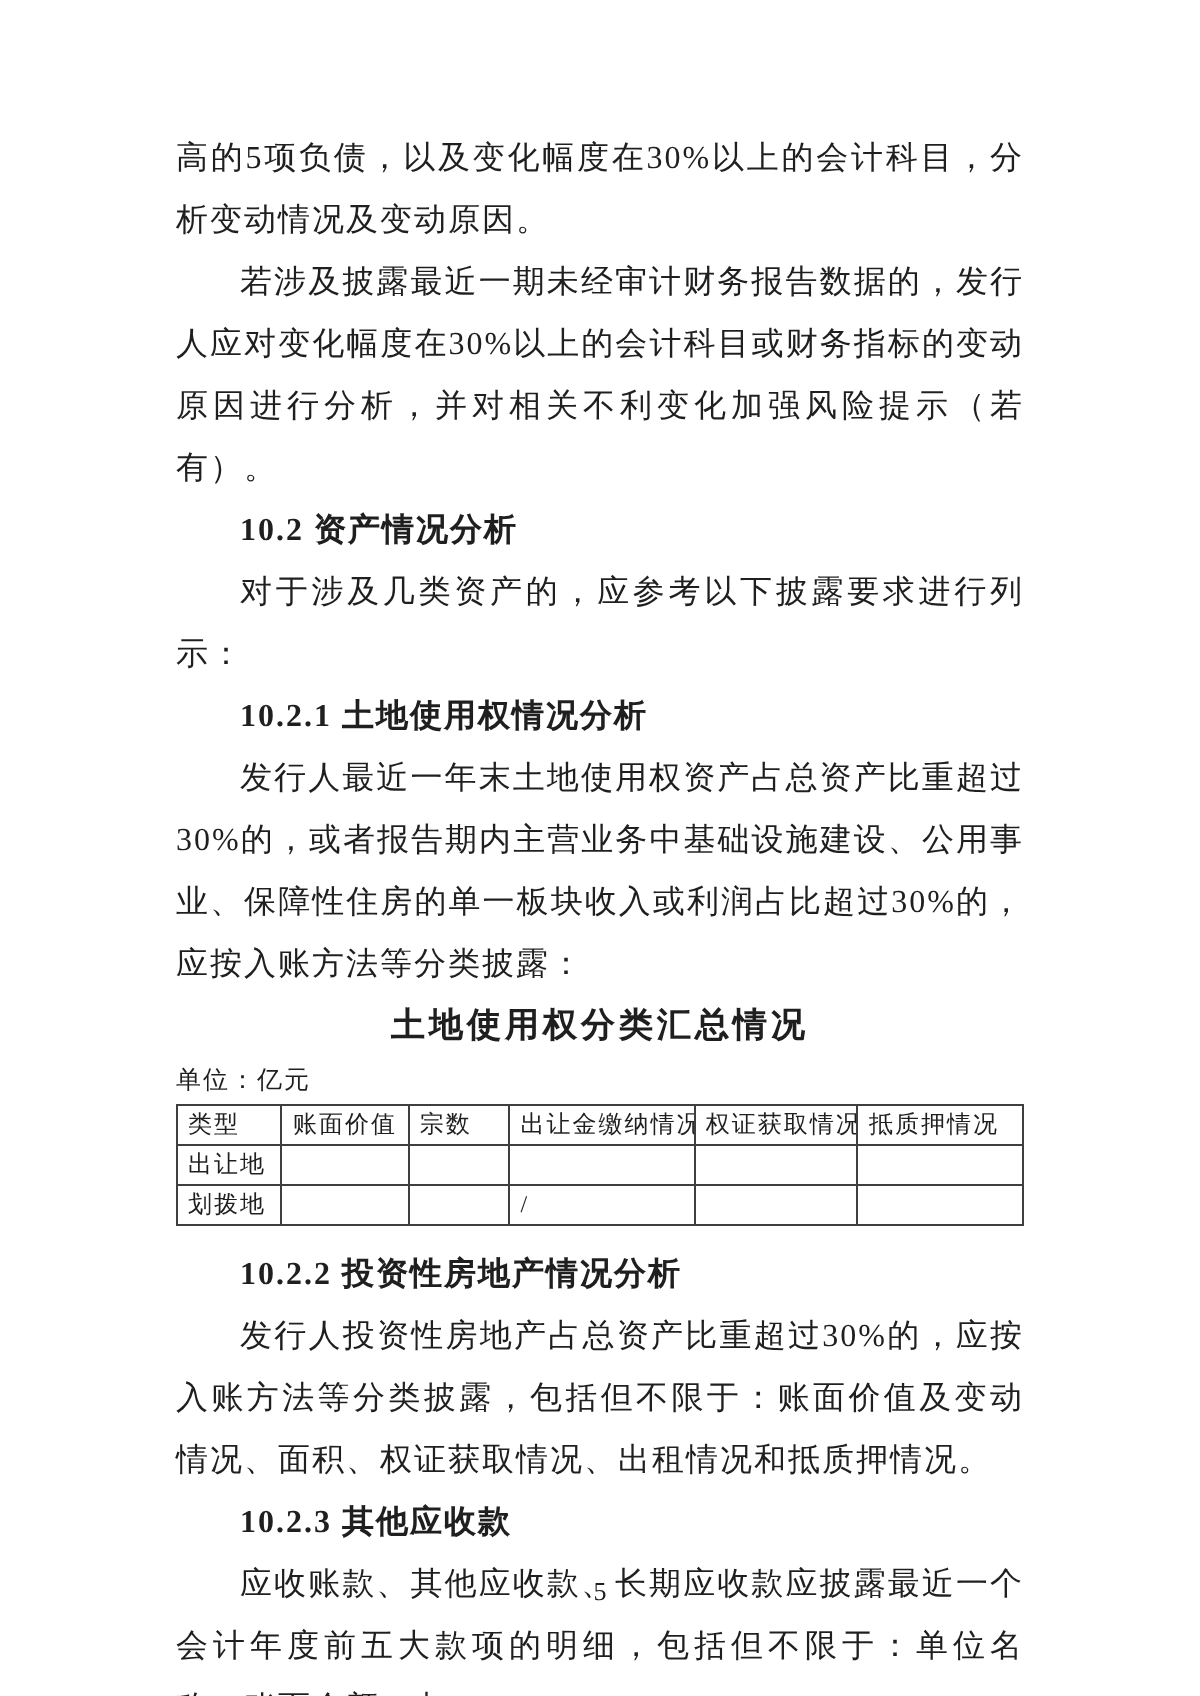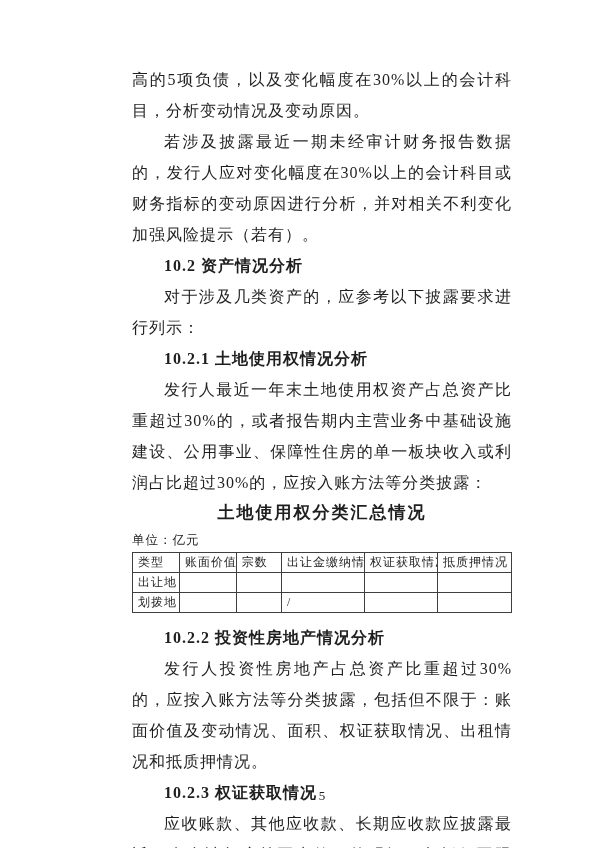--- a/index.html
+++ b/index.html
@@ -14,21 +14,20 @@
     font-family: "Liberation Serif", serif;
     color: #1f1f1f;
     overflow: hidden;
   }
   .page {
     position: absolute;
     top: 0; left: 0; right: 0; bottom: 0;
     padding: 64px 88px 0 88px;
     box-sizing: border-box;
     background: #ffffff;
-    margin-left: 44px;
   }
   .para {
     font-size: 16px;
     line-height: 31px;
     margin: 0;
     text-align: justify;
     text-justify: inter-character;
     text-indent: 2em;
     letter-spacing: 1px;
   }
@@ -143,19 +142,19 @@
         <td></td>
         <td></td>
       </tr>
     </tbody>
   </table>
 
   <p class="heading after-table">10.2.2 投资性房地产情况分析</p>
 
   <p class="para">发行人投资性房地产占总资产比重超过30%的，应按入账方法等分类披露，包括但不限于：账面价值及变动情况、面积、权证获取情况、出租情况和抵质押情况。</p>
 
-  <p class="heading">10.2.3 权证获取情况</p>
+  <p class="heading">10.2.3 其他应收款</p>
 
   <p class="para">应收账款、其他应收款、长期应收款应披露最近一个会计年度前五大款项的明细，包括但不限于：单位名称、账面余额、占</p>
 
   <div class="page-number">5</div>
 
 </div>
 
 </body></html>

